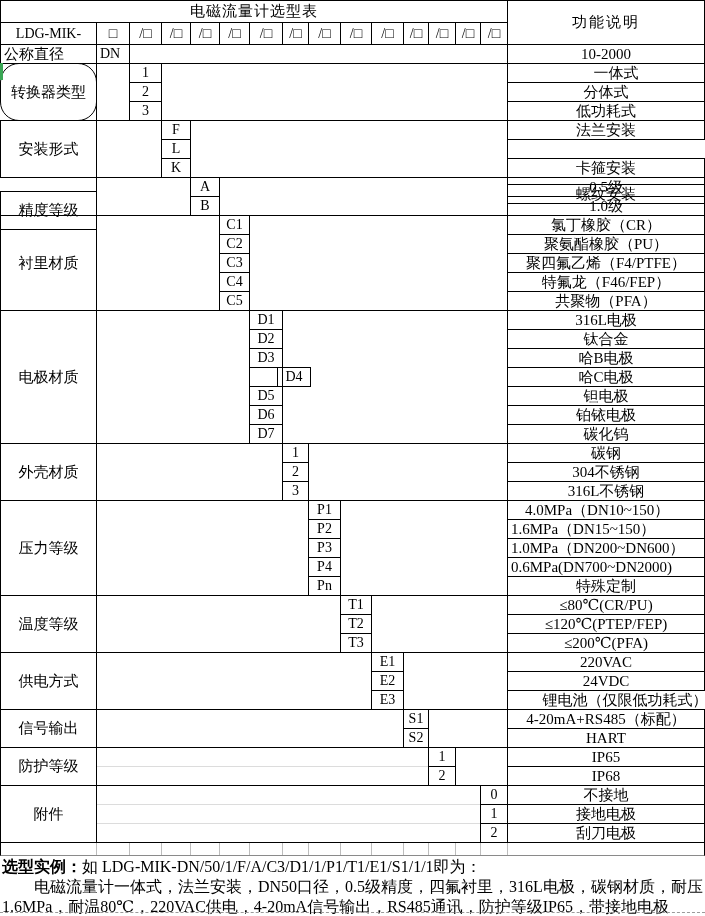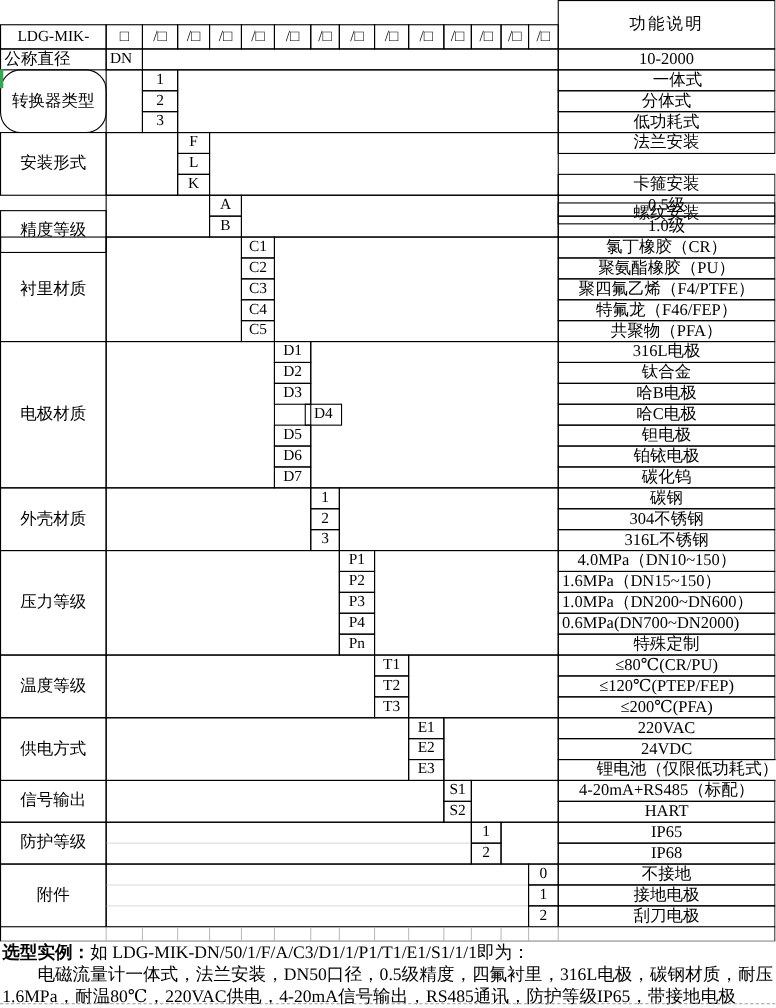--- a/index.html
+++ b/index.html
@@ -25,20 +25,21 @@
   #footerExample{top:857px;padding-left:2px;}
   #footerDesc1{top:877px;padding-left:34px;}
   #footerDesc2{top:897px;padding-left:2px;}
   .bold{font-weight:bold;}
   #pageBreak{position:absolute;top:912px;left:0;width:705px;border-top:1px dashed #9a9a9a;}
 </style>
 </head>
 <body>
 
 <div id="stage">
+  <div id="titleCell" class="cell">电磁流量计选型表</div>
   <div id="descHeader" class="cell">功能说明</div>
 
   <div id="cells">
       <div class="cell code" style="left: 0px; top: 22px; width: 97px; height: 23px;">LDG-MIK-</div>
       <div class="cell code" style="left: 96px; top: 22px; width: 34px; height: 23px;">□</div>
       <div class="cell code" style="left: 129px; top: 22px; width: 33px; height: 23px;">/□</div>
       <div class="cell code" style="left: 161px; top: 22px; width: 30px; height: 23px;">/□</div>
       <div class="cell code" style="left: 190px; top: 22px; width: 30px; height: 23px;">/□</div>
       <div class="cell code" style="left: 219px; top: 22px; width: 31px; height: 23px;">/□</div>
       <div class="cell code" style="left: 249px; top: 22px; width: 34px; height: 23px;">/□</div>

